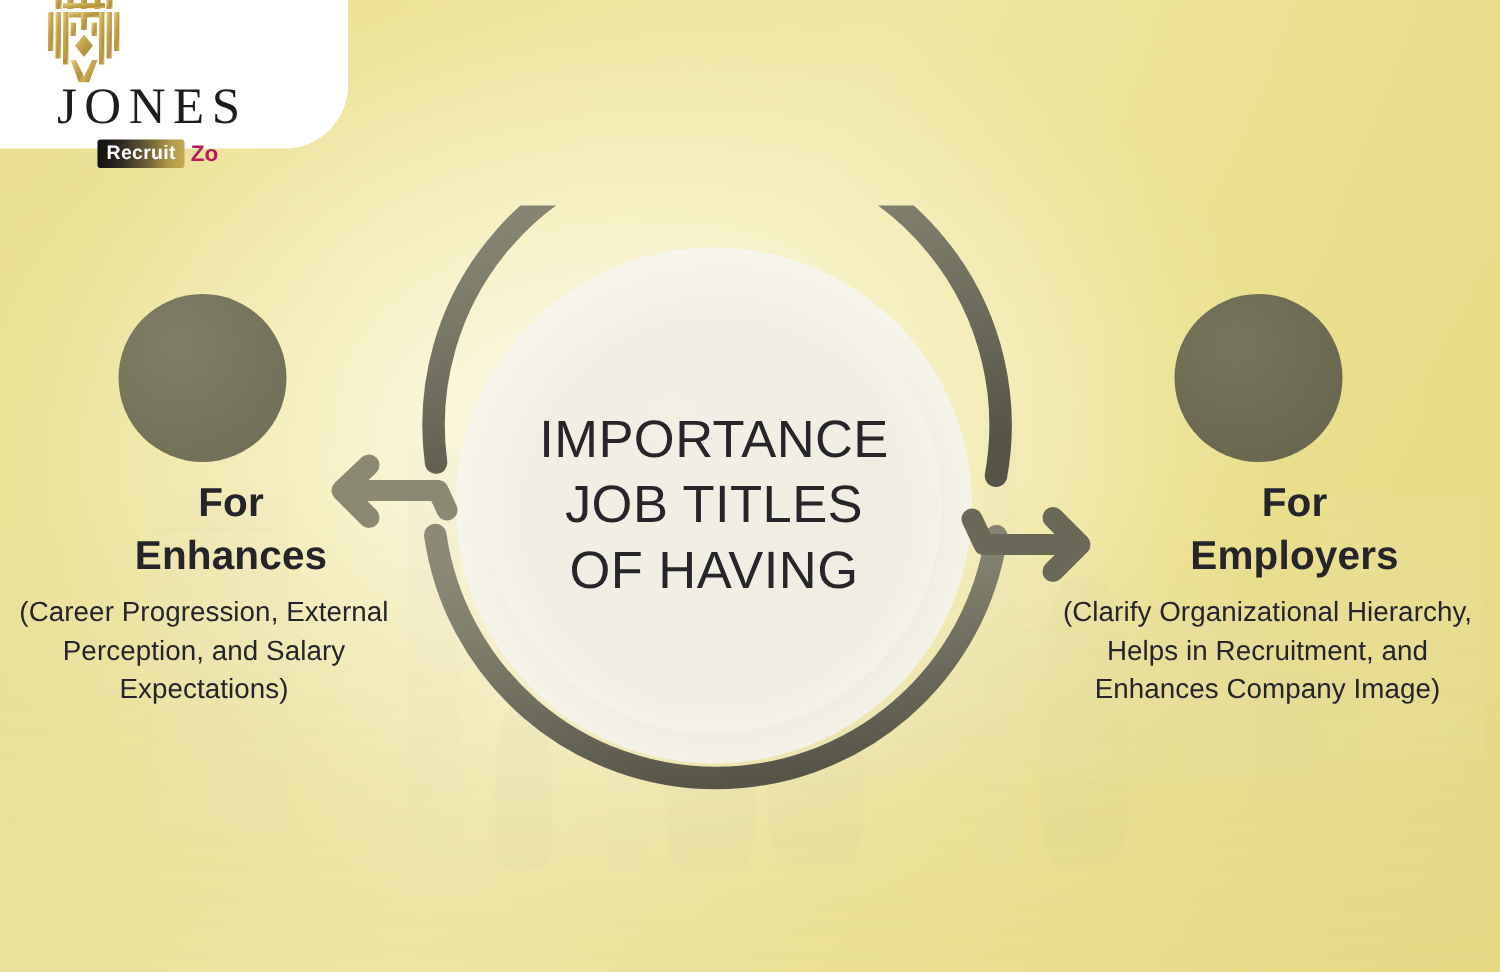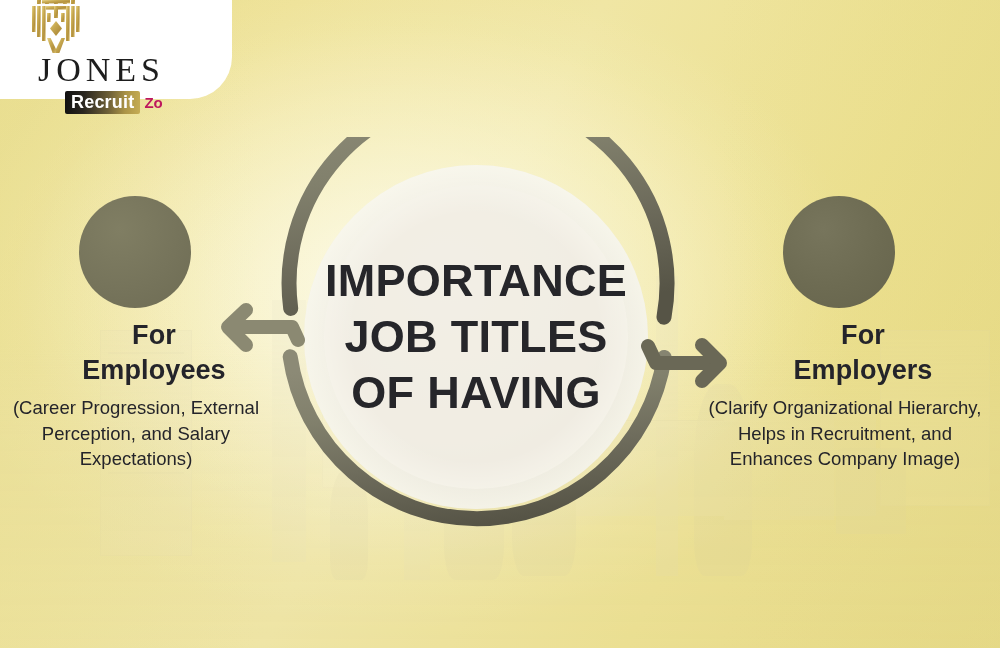--- a/index.html
+++ b/index.html
@@ -63,41 +63,41 @@
     font-size:34px; letter-spacing:5.0px; color:#1d1d1d;
     line-height:1; font-weight:400;
   }
   #logo-sub {
     margin-top:4px; margin-left:27px;
     display:flex; align-items:center;
   }
   #logo-badge {
     background:linear-gradient(95deg,#101010 0%, #2b2720 26%, #6e6037 58%, #ab9447 80%, #c6ad55 100%);
     color:#ffffff;
-    font-size:18px; font-weight:700;
+    font-size:13px; font-weight:700;
     letter-spacing:0.2px;
     padding:2px 6px 3px 6px;
     line-height:1.02;
     border-radius:2px;
     font-family:"Liberation Sans", sans-serif;
   }
   #logo-zo {
     color:#be185d; font-size:15px; font-weight:700;
     margin-left:4px; font-family:"Liberation Sans", sans-serif;
   }
 
   
   #hub { position:absolute; left:276px; top:137px; width:400px; height:400px; z-index:12; }
 
   #hub-text {
     position:absolute; left:50%; top:50%;
     transform:translate(-50%,-50%);
     width:330px; text-align:center;
-    color:#26262a; font-weight:700;
-    font-size:45px; line-height:1.24;
+    color:#26262a; font-weight:400;
+    font-size:35px; line-height:1.24;
     letter-spacing:0.3px;
     text-transform:uppercase;
     font-family:"Liberation Sans", sans-serif;
     z-index:3;
   }
   #hub-text .ln { display:block; white-space:nowrap; }
 
   
   .arrow-svg { position:absolute; z-index:14; }
   #arrow-left-svg  { left:206px; top:288px; }
@@ -256,21 +256,21 @@
   <svg id="arrow-right-svg" class="arrow-svg" width="100" height="90" viewBox="0 0 100 90">
     <g fill="none" stroke="#6a6856" stroke-width="14" stroke-linecap="round" stroke-linejoin="round">
       <path d="M 8 24 L 16 41 L 78 41"></path>
       <path d="M 62 23 L 80 41 L 62 59"></path>
     </g>
   </svg>
 
   <div class="side-block" id="block-left">
     <div class="side-title">
       <span class="ln">For</span>
-      <span class="ln">Employees</span>
+      <span class="ln">Enhances</span>
     </div>
     <div class="side-desc">(Career Progression, External Perception, and Salary Expectations)</div>
   </div>
 
   <div class="side-block" id="block-right">
     <div class="side-title">
       <span class="ln">For</span>
       <span class="ln">Employers</span>
     </div>
     <div class="side-desc">(Clarify Organizational Hierarchy, Helps in Recruitment, and Enhances Company Image)</div>

